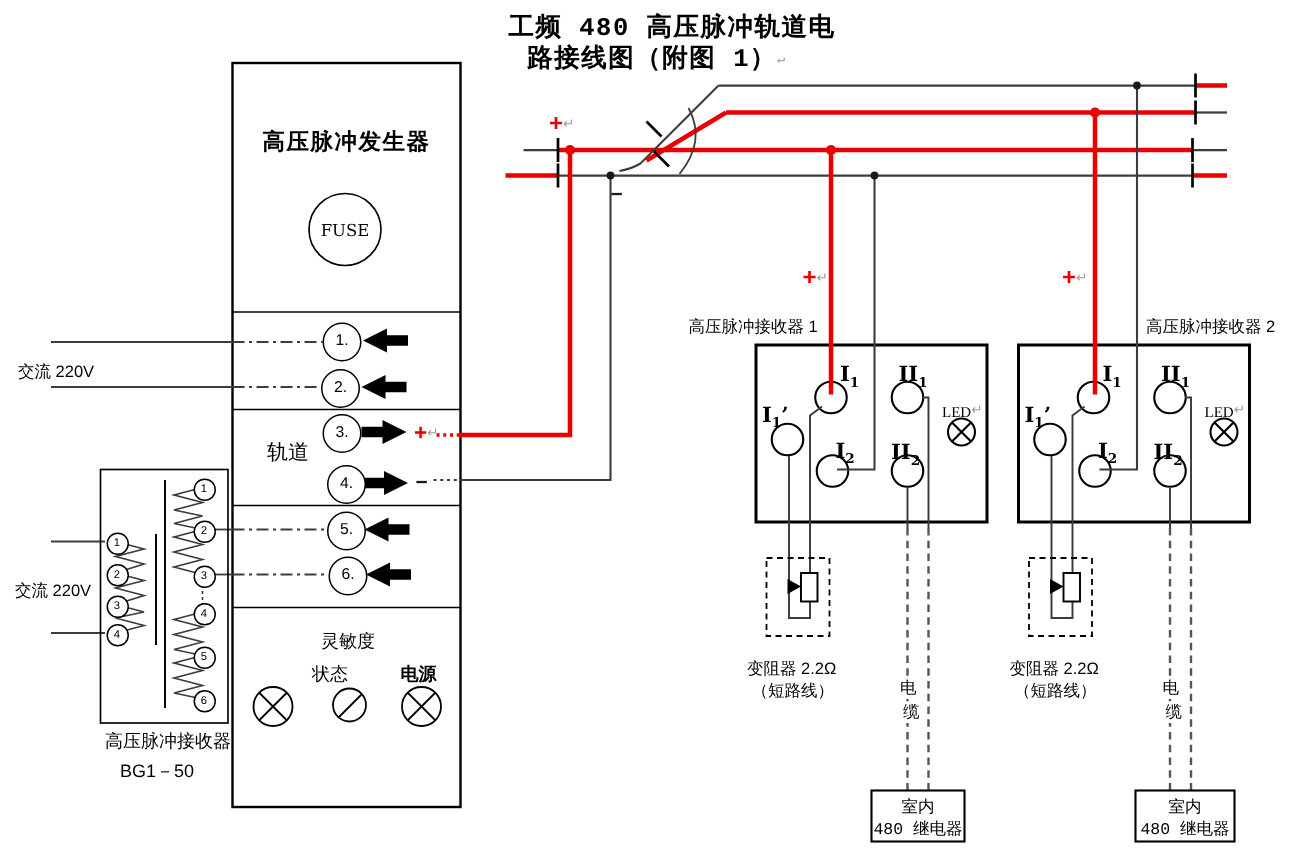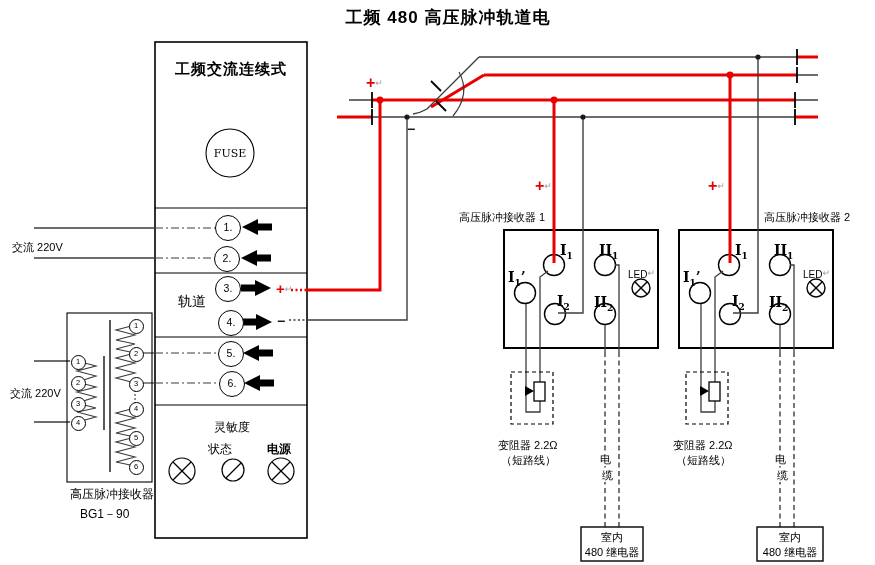--- a/index.html
+++ b/index.html
@@ -1,36 +1,36 @@
 <!DOCTYPE html>
 <html><head>
 <meta charset="utf-8">
 <style>
   html,body{margin:0;padding:0;background:#fff;}
   #stage{position:relative;width:875px;height:565px;background:#fff;overflow:hidden;
          font-family:"Liberation Sans",sans-serif;color:#000;}
   .abs{position:absolute;white-space:nowrap;}
-  .ctr{text-align:center;}
+  .ctr{text-align:center;font-family:Liberation Mono, monospace;}
   .title{font-weight:bold;font-size:17px;letter-spacing:1px;}
   .genname{font-weight:bold;font-size:15px;letter-spacing:1px;}
   .cjk11{font-size:11px;}
   .cjk12{font-size:12px;}
   .cjk14{font-size:14px;margin-left:16px;}
   .term-circle{position:absolute;width:24px;height:24px;border:1.3px solid #000;border-radius:50%;
                background:#fff;font-size:10.5px;line-height:23px;text-align:center;}
   .xf-circle{position:absolute;width:13px;height:13px;border:1px solid #000;border-radius:50%;
               background:#fff;font-size:7.5px;line-height:12px;text-align:center;}
   .tlabel{position:absolute;font-family:"DejaVu Serif",serif;font-weight:bold;font-size:14px;}
   .tlabel sub{font-size:9px;}
   .plus{position:absolute;font-weight:bold;font-size:16px;color:#e80000;line-height:1;}
   .minus{position:absolute;font-weight:bold;font-size:14px;color:#1a1a1a;line-height:1;}
   .ret{color:#9a9a9a;font-weight:normal;font-size:9px;vertical-align:2px;}
   .cable-ch{position:absolute;font-size:11px;background:#fff;padding:0 1px;line-height:1.2;}
   .fuse{position:absolute;font-family:"DejaVu Serif",serif;font-size:11px;}
-  .led{position:absolute;font-family:Liberation Sans, sans-serif;font-size:10px;}
+  .led{position:absolute;font-family:Liberation Serif, serif;font-size:10px;}
   svg{position:absolute;left:0;top:0;}
 </style>
 </head>
 <body>
 
 <div id="stage">
 
   <svg width="875" height="565" viewBox="0 0 875 565">
 
     <g>
@@ -187,22 +187,23 @@
       <rect x="686" y="372" width="42" height="52" fill="none" stroke="#000" stroke-width="1.2" stroke-dasharray="4,3"></rect>
       <rect x="709" y="382" width="11" height="19" fill="#fff" stroke="#000" stroke-width="1.3"></rect>
       <polygon points="700,386 700,396 709,391" fill="#000"></polygon>
     </g>
 
     <rect x="581" y="527" width="62" height="34" fill="#fff" stroke="#000" stroke-width="1.4"></rect>
     <rect x="757" y="527" width="66" height="34" fill="#fff" stroke="#000" stroke-width="1.4"></rect>
   </svg>
 
   <div class="abs ctr title" style="left:330px;top:6px;width:236px;">工频 480 高压脉冲轨道电</div>
-
-  <div class="abs ctr genname" style="left:155px;top:60px;width:152px;">工频交流连续式</div>
+  <div class="abs ctr title" style="left:320px;top:27px;width:236px;"><span>路接线图（附图 1）</span><span class="ret">↵</span></div>
+
+  <div class="abs ctr genname" style="left:155px;top:85px;width:152px;">高压脉冲发生器</div>
   <div class="fuse ctr" style="left:206px;top:147px;width:48px;">FUSE</div>
 
   <div class="term-circle" style="left:215px;top:215px;">1.</div>
   <div class="term-circle" style="left:214px;top:246px;">2.</div>
   <div class="term-circle" style="left:215px;top:276px;">3.</div>
   <div class="term-circle" style="left:218px;top:310px;">4.</div>
   <div class="term-circle" style="left:218px;top:341px;">5.</div>
   <div class="term-circle" style="left:219px;top:371px;">6.</div>
 
   <div class="abs cjk14" style="left:162px;top:293px;">轨道</div>
@@ -219,21 +220,21 @@
   <div class="xf-circle" style="left:70.5px;top:396.5px;">3</div>
   <div class="xf-circle" style="left:70.5px;top:415.5px;">4</div>
   <div class="xf-circle" style="left:128.5px;top:318.5px;">1</div>
   <div class="xf-circle" style="left:128.5px;top:346.5px;">2</div>
   <div class="xf-circle" style="left:128.5px;top:376.5px;">3</div>
   <div class="xf-circle" style="left:128.5px;top:401.5px;">4</div>
   <div class="xf-circle" style="left:128.5px;top:430.5px;">5</div>
   <div class="xf-circle" style="left:128.5px;top:459.5px;">6</div>
 
   <div class="abs cjk12" style="left:70px;top:486px;">高压脉冲接收器</div>
-  <div class="abs cjk12" style="left:80px;top:506px;">BG1－90</div>
+  <div class="abs cjk12" style="left:80px;top:506px;">BG1－50</div>
 
   <div class="plus" style="left:366px;top:75px;"><span>+</span><span class="ret">↵</span></div>
   <div class="minus" style="left:407px;top:122px;">−</div>
   <div class="plus" style="left:276px;top:281px;font-size:15px;"><span>+</span><span class="ret">↵</span></div>
   <div class="minus" style="left:277px;top:314px;">−</div>
   <div class="plus" style="left:535px;top:178px;"><span>+</span><span class="ret">↵</span></div>
   <div class="plus" style="left:708px;top:178px;"><span>+</span><span class="ret">↵</span></div>
 
   <div class="abs cjk11" style="left:459px;top:210px;">高压脉冲接收器 1</div>
   <div class="tlabel" style="left:560px;top:242px;"><span>I</span><sub>1</sub></div>

